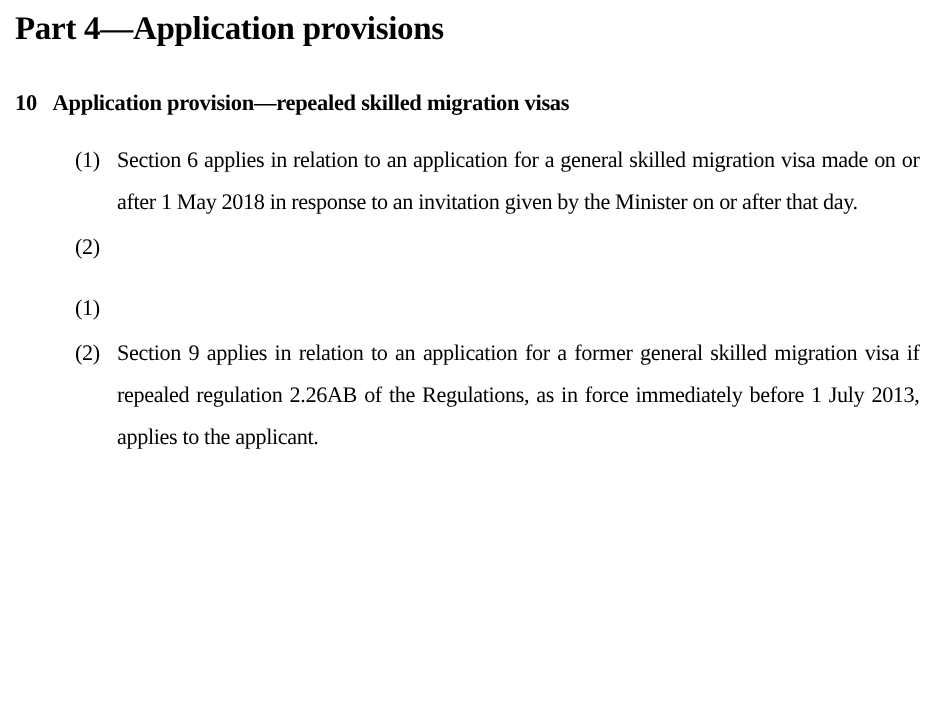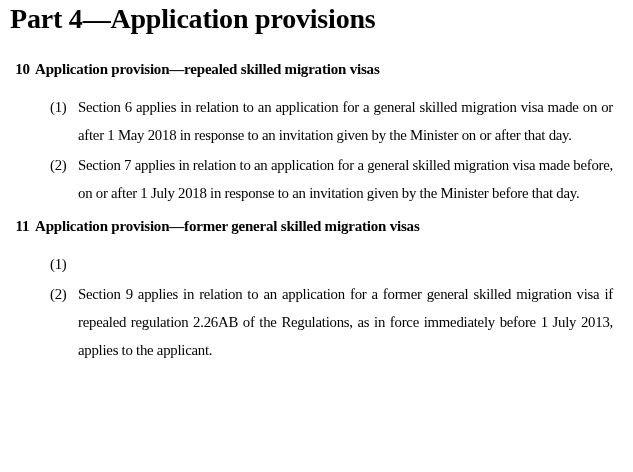--- a/index.html
+++ b/index.html
@@ -12,39 +12,38 @@
     width: 633px;
     height: 472px;
     background: #ffffff;
     color: #000000;
     font-family: "Liberation Serif", "DejaVu Serif", serif;
     box-sizing: border-box;
     padding: 0 20px 0 10px;
     overflow: hidden;
   }
   .part-title {
-    font-size: 28px;
+    font-size: 22px;
     line-height: 26px;
     font-weight: bold;
     margin: 6px 0 0 0;
     letter-spacing: -0.2px;
   }
   .sec-heading {
     display: flex;
     font-weight: bold;
     font-size: 15px;
     line-height: 22px;
     letter-spacing: -0.2px;
   }
   .section-10 .sec-heading { margin-top: 26px; }
   .section-11 .sec-heading { margin-top: 8px; }
   .sec-num {
     flex: none;
     width: 25px;
-    text-align: center;
   }
   .sec-title {
     flex: 1;
   }
   .subsection {
     display: flex;
     font-size: 14.8px;
     line-height: 28px;
     letter-spacing: -0.25px;
     padding-left: 40px;
@@ -73,29 +72,24 @@
       <span class="sec-title">Application provision—repealed skilled migration visas</span>
     </div>
 
     <div class="subsection first">
       <span class="sub-num">(1)</span>
       <div class="sub-text">Section 6 applies in relation to an application for a general skilled migration visa made on or after 1 May 2018 in response to an invitation given by the Minister on or after that day.</div>
     </div>
 
     <div class="subsection">
       <span class="sub-num">(2)</span>
-      <div class="sub-text">Section 7 applies in relation to an application for a general skilled migration visa made before, on or after 1 July 2018 in response to an invitation given by the Minister before that day.</div>
     </div>
   </section>
 
   <section class="section section-11">
-    <div class="sec-heading">
-      <span class="sec-num">11</span>
-      <span class="sec-title">Application provision—former general skilled migration visas</span>
-    </div>
 
     <div class="subsection first">
       <span class="sub-num">(1)</span>
     </div>
 
     <div class="subsection">
       <span class="sub-num">(2)</span>
       <div class="sub-text">Section 9 applies in relation to an application for a former general skilled migration visa if repealed regulation 2.26AB of the Regulations, as in force immediately before 1 July 2013, applies to the applicant.</div>
     </div>
   </section>

